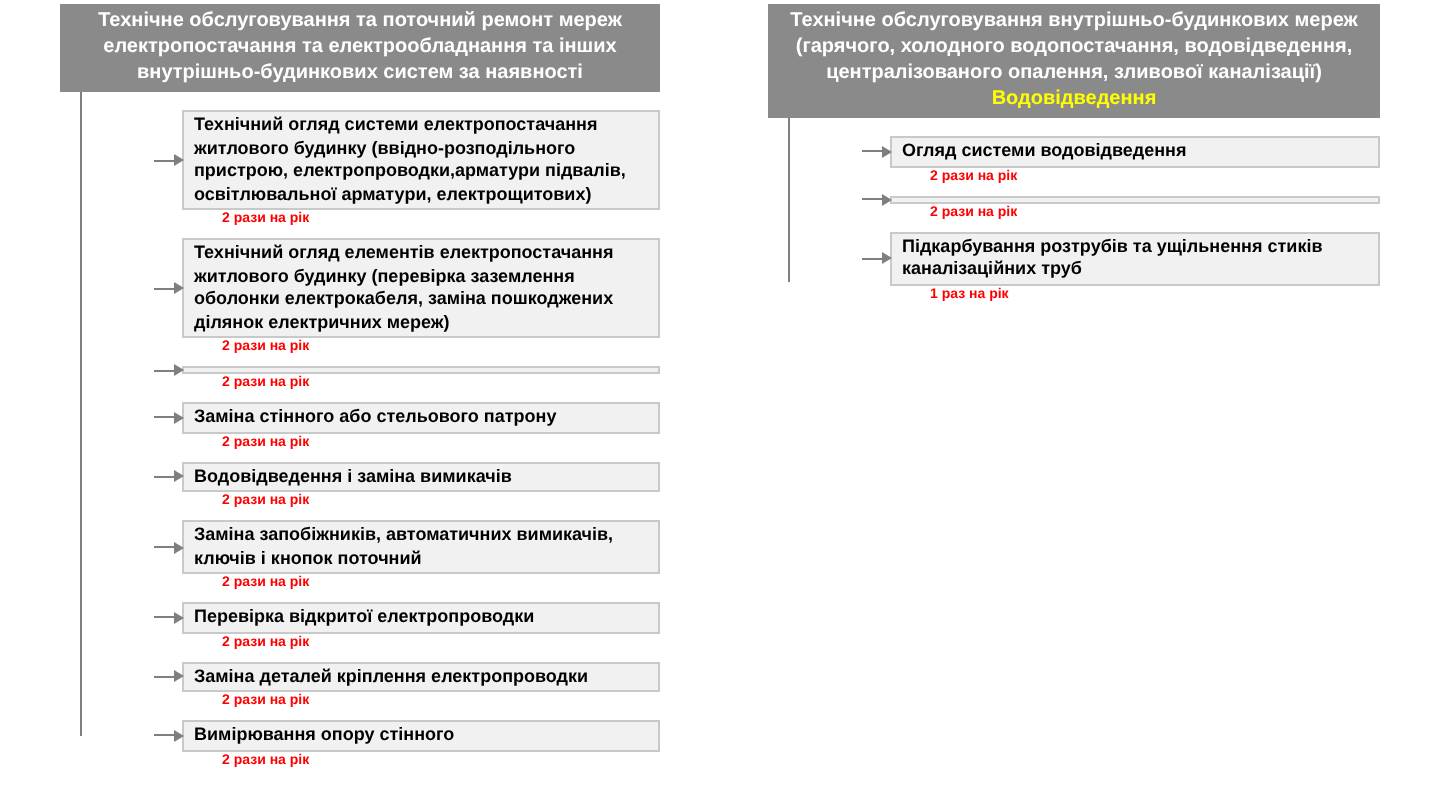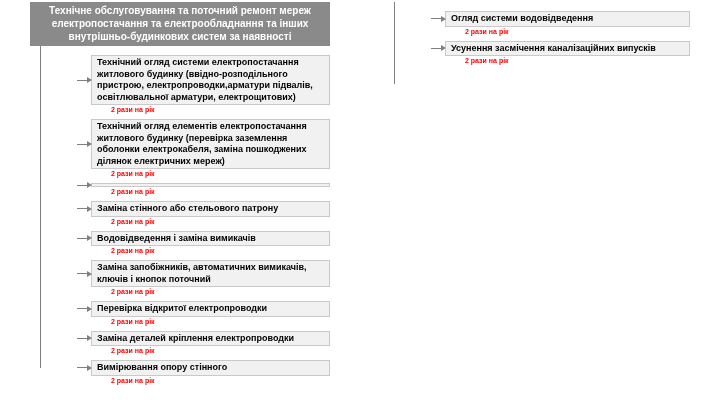--- a/index.html
+++ b/index.html
@@ -152,41 +152,54 @@
               <span class="head"></span>
       </span>
       <span class="box-label">Вимірювання опору стінного</span>
     </div>
     <div class="freq">2 рази на рік</div>
   </div>
 </div>
   </div>
 
   <div class="column column-right">
+    <div class="header">
+      <span>Технічне обслуговування внутрішньо-будинкових мереж (гарячого, холодного водопостачання, водовідведення, централізованого опалення, зливової каналізації)</span>
+      <div class="subheader">Водовідведення</div>
+    </div>
     <div class="items">
       <div class="vline" style="height: 81.5px;"></div>
 
   <div class="item">
     <div class="box">
       <span class="arrow">
         <span class="shaft"></span>
               <span class="head"></span>
       </span>
       <span class="box-label">Огляд системи водовідведення</span>
     </div>
     <div class="freq">2 рази на рік</div>
   </div>
 
   <div class="item">
     <div class="box">
       <span class="arrow">
         <span class="shaft"></span>
               <span class="head"></span>
       </span>
-      <span class="box-label">Усунення засмічення  каналізаційних випусків</span>
-    </div>
-    <div class="freq">2 рази на рік</div>
-  </div>
-
+    </div>
+    <div class="freq">2 рази на рік</div>
+  </div>
+
+  <div class="item">
+    <div class="box">
+      <span class="arrow">
+        <span class="shaft"></span>
+              <span class="head"></span>
+      </span>
+      <span class="box-label">Підкарбування розтрубів та ущільнення стиків каналізаційних труб</span>
+    </div>
+    <div class="freq">1 раз на рік</div>
+  </div>
 </div>
   </div>
 
 </div>
 
 </body></html>

